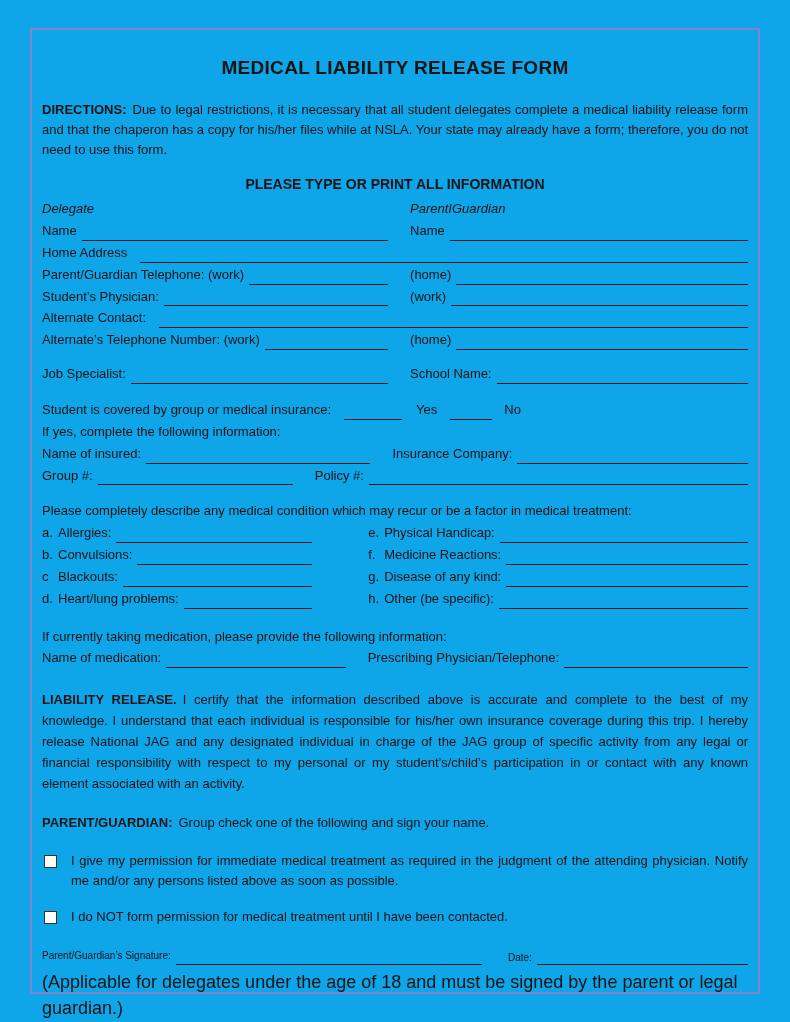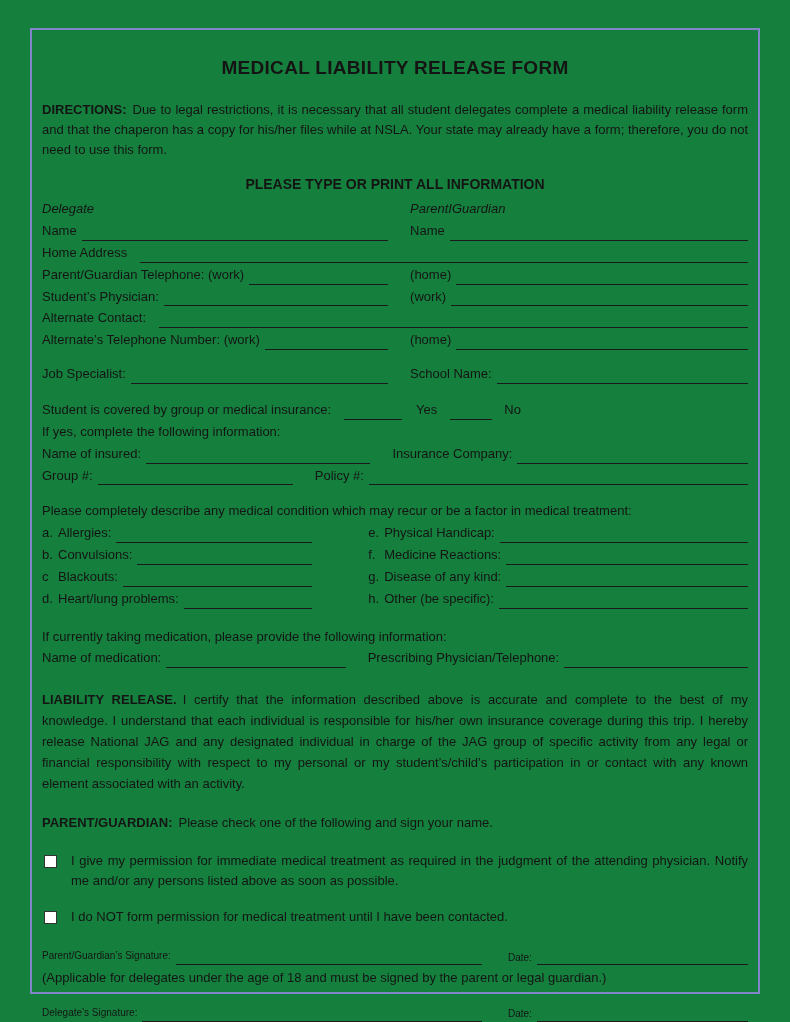--- a/index.html
+++ b/index.html
@@ -1,17 +1,17 @@
 <!DOCTYPE html>
 <html><head>
 <meta charset="utf-8">
 <style>
   html,body { margin:0; padding:0; background:#fff; }
   .page {
-    position:relative; width:790px; height:1022px; background:#15803d;
+    position:relative; width:790px; height:1022px; background:#0ea5e9;
     font-family:"Liberation Sans", sans-serif; color:#141414; overflow:hidden;
   }
   .frame { position:absolute; left:30px; top:28px; right:30px; bottom:28px; border:2px solid #8285c9; }
   .content { position:absolute; left:42px; right:42px; top:44px; font-size:13px; line-height:1.45; }
 
   h1.title { font-size:19px; font-weight:bold; text-align:center; margin:10px 0 18px 0; letter-spacing:.3px; }
   p.para { text-align:justify; margin:0 0 14px 0; line-height:1.55; }
   .lead { font-weight:bold; margin-right:6px; }
   h2.subhead { font-size:14px; font-weight:bold; text-align:center; margin:4px 0 6px 0; }
 
@@ -33,21 +33,21 @@
   .med-l { display:flex; align-items:flex-end; width:46.2%; box-sizing:border-box; padding-right:56px; }
   .med-r { display:flex; align-items:flex-end; flex:1; }
   .letter { display:inline-block; min-width:16px; white-space:nowrap; }
 
   .check-item { display:flex; margin:0 0 16px 0; }
   .checkbox { flex:0 0 auto; width:11px; height:11px; border:1.5px solid #333; margin:4px 14px 0 2px; background:#fff; }
   .check-text { text-align:justify; line-height:1.55; }
 
   .sig-row { display:flex; align-items:flex-start; margin-bottom:4px; font-size:10px; }
   .date-group { display:flex; align-items:flex-end; flex:0 0 240px; margin-left:26px; }
-  .note { margin:2px 0 0 0; font-size:13px; }
+  .note { margin:2px 0 0 0; font-size:18px; }
 </style>
 </head>
 <body>
 
 <div class="page">
   <div class="frame"></div>
   <div class="content">
 
     <h1 class="title">MEDICAL LIABILITY RELEASE FORM</h1>
 
@@ -239,21 +239,21 @@
 
     <div class="gap18"></div>
 
     <p class="para" style="line-height:1.62; margin-bottom:12px;">
       <span class="lead">LIABILITY RELEASE.</span><span>I certify that the information described above is accurate and complete to the best of my knowledge. I understand that each individual is responsible for his/her own insurance coverage during this trip. I hereby release National JAG and any designated individual in charge of the JAG group of specific activity from any legal or financial responsibility with respect to my personal or my student’s/child’s participation in or contact with any known element associated with an activity.</span>
     </p>
 
     <div class="gap6"></div>
 
     <p class="para" style="margin-bottom:18px;">
-      <span class="lead">PARENT/GUARDIAN:</span><span>Please check one of the following and sign your name.</span>
+      <span class="lead">PARENT/GUARDIAN:</span><span>Group check one of the following and sign your name.</span>
     </p>
 
     <div class="check-item">
       <span class="checkbox"></span>
       <span class="check-text">I give my permission for immediate medical treatment as required in the judgment of the attending physician. Notify me and/or any persons listed above as soon as possible.</span>
     </div>
 
     <div class="check-item" style="margin-bottom:8px;">
       <span class="checkbox"></span>
       <span class="check-text">I do NOT form permission for medical treatment until I have been contacted.</span>

